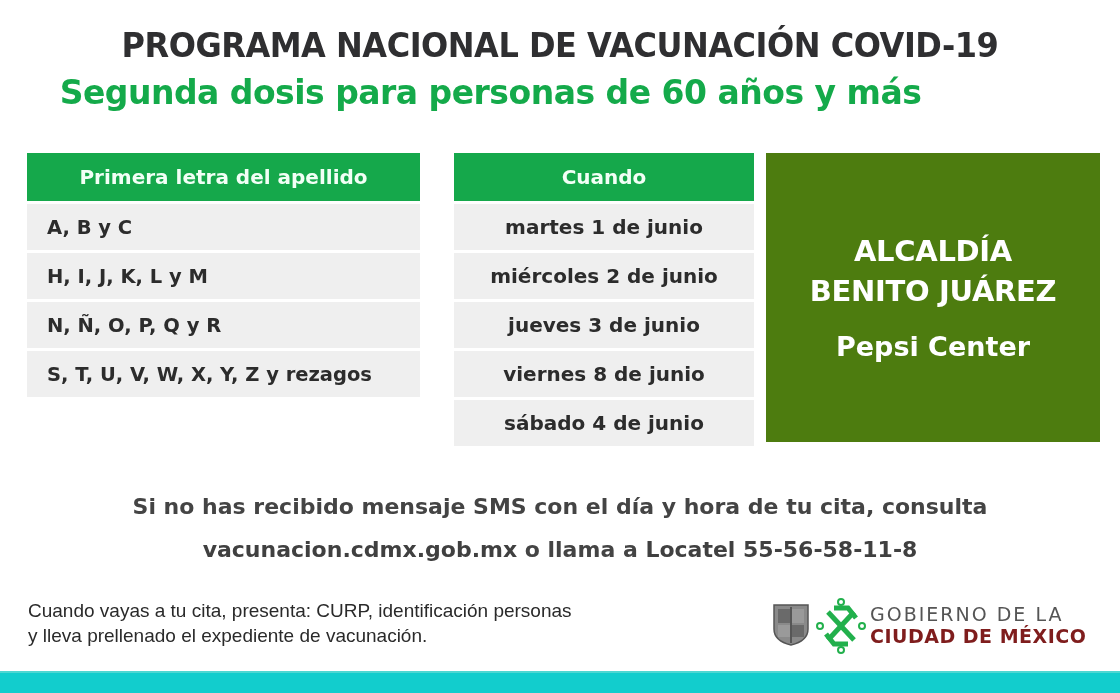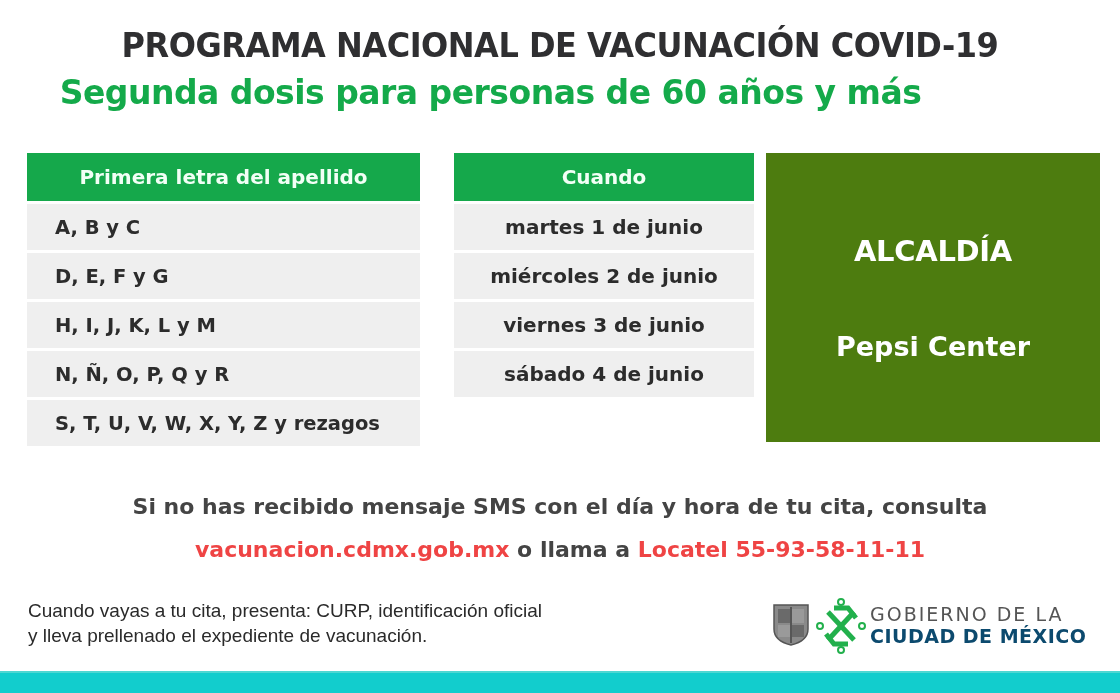--- a/index.html
+++ b/index.html
@@ -22,21 +22,21 @@
   .t-dates { left: 454px; width: 300px; }
   .th {
     height: 48px; background: #15a84b; color: #f2fff6;
     font-weight: bold; font-size: 20px; display: flex; align-items: center; justify-content: center;
     margin-bottom: 3px;
   }
   .td {
     height: 46px; background: #efefef; font-size: 20px; color: #2c2c2c;
     display: flex; align-items: center; margin-bottom: 3px; font-weight: 600;
   }
-  .t-letters .td { padding-left: 28px; font-size: 19.5px; }
+  .t-letters .td { padding-left: 20px; font-size: 19.5px; }
   .t-dates .td { justify-content: center; }
 
   .venue {
     position: absolute; left: 766px; top: 153px; width: 334px; height: 289px;
     background: #4d7c0f; color: #ffffff; text-align: center;
   }
   .venue .v1, .venue .v2 {
     position: absolute; left: 0; width: 100%;
     font-weight: 900; font-size: 29px; letter-spacing: -0.3px; line-height: 1;
   }
@@ -46,71 +46,72 @@
     position: absolute; left: 0; width: 100%; top: 178px;
     font-weight: bold; font-size: 27px;
   }
 
   .sms {
     position: absolute; left: 0; width: 1120px; text-align: center;
     font-size: 22px; font-weight: bold; color: #444444;
   }
   .sms1 { top: 494px; }
   .sms2 { top: 537px; }
-  .teal-text { color: #ef4444; }
+  .teal-text { color: #404040; }
 
   .note {
     position: absolute; left: 28px; top: 598px; font-family: "Liberation Sans", sans-serif;
     font-size: 19px; color: #2a2a2a; line-height: 25px; font-weight: 500;
   }
 
   .logo { position: absolute; left: 772px; top: 596px; display: flex; align-items: center; }
   .shield { width: 38px; height: 44px; }
   .cdmx-mark { width: 50px; height: 56px; margin-left: 6px; margin-top: 2px; }
   .logo-text { margin-left: 4px; line-height: 22px; }
   .logo-t1 { font-family: "DejaVu Sans", sans-serif; font-size: 19px; color: #555; letter-spacing: 2px; font-weight: 400; }
-  .logo-t2 { font-family: "DejaVu Sans", sans-serif; font-size: 19px; color: #0c4a6e; font-weight: bold; letter-spacing: 0.5px; }
+  .logo-t2 { font-family: "DejaVu Sans", sans-serif; font-size: 19px; color: #7f1d1d; font-weight: bold; letter-spacing: 0.5px; }
 
   .bottom-bar { position: absolute; left: 0; top: 671px; width: 1120px; height: 22px; background: #12cdcd; border-top: 2px solid #4ed7d2; }
 </style>
 </head>
 <body>
 
 <div class="title">PROGRAMA NACIONAL DE VACUNACIÓN COVID-19</div>
 <div class="subtitle">Segunda dosis para personas de 60 años y más</div>
 
 <div class="table t-letters">
   <div class="th">Primera letra del apellido</div>
   <div class="td">A, B y C</div>
-  <div class="td">D, E, F y G</div>
   <div class="td">H, I, J, K, L y M</div>
   <div class="td">N, Ñ, O, P, Q y R</div>
   <div class="td">S, T, U, V, W, X, Y, Z y rezagos</div>
 </div>
 
 <div class="table t-dates">
   <div class="th">Cuando</div>
   <div class="td">martes 1 de junio</div>
   <div class="td">miércoles 2 de junio</div>
-  <div class="td">viernes 3 de junio</div>
+  <div class="td">jueves 3 de junio</div>
+  <div class="td">viernes 8 de junio</div>
   <div class="td">sábado 4 de junio</div>
 </div>
 
 <div class="venue">
   <div class="v1">ALCALDÍA</div>
+  <div class="v2">BENITO JUÁREZ</div>
   <div class="v3">Pepsi Center</div>
 </div>
 
 <div class="sms sms1">Si no has recibido mensaje SMS con el día y hora de tu cita, consulta</div>
 <div class="sms sms2">
-  <span class="teal-text">vacunacion.cdmx.gob.mx</span><span style="white-space:pre"> o llama a </span><span class="teal-text">Locatel 55-93-58-11-11</span>
+  <span class="teal-text">vacunacion.cdmx.gob.mx</span><span style="white-space:pre"> o llama a </span><span class="teal-text">Locatel 55-56-58-11-8</span>
 </div>
 
 <div class="note">
-  <div>Cuando vayas a tu cita, presenta: CURP, identificación oficial</div>
+  <div>Cuando vayas a tu cita, presenta: CURP, identificación personas</div>
   <div>y lleva prellenado el expediente de vacunación.</div>
 </div>
 
 <div class="logo">
   <svg class="shield" viewBox="0 0 38 44">
     <path d="M2 2 H36 V26 Q36 38 19 42 Q2 38 2 26 Z" fill="#8a8a8a" stroke="#555" stroke-width="1.5"></path>
     <rect x="6" y="6" width="12" height="14" fill="#6a6a6a"></rect>
     <rect x="20" y="6" width="12" height="14" fill="#9a9a9a"></rect>
     <rect x="6" y="22" width="12" height="12" fill="#9a9a9a"></rect>
     <rect x="20" y="22" width="12" height="12" fill="#6a6a6a"></rect>

